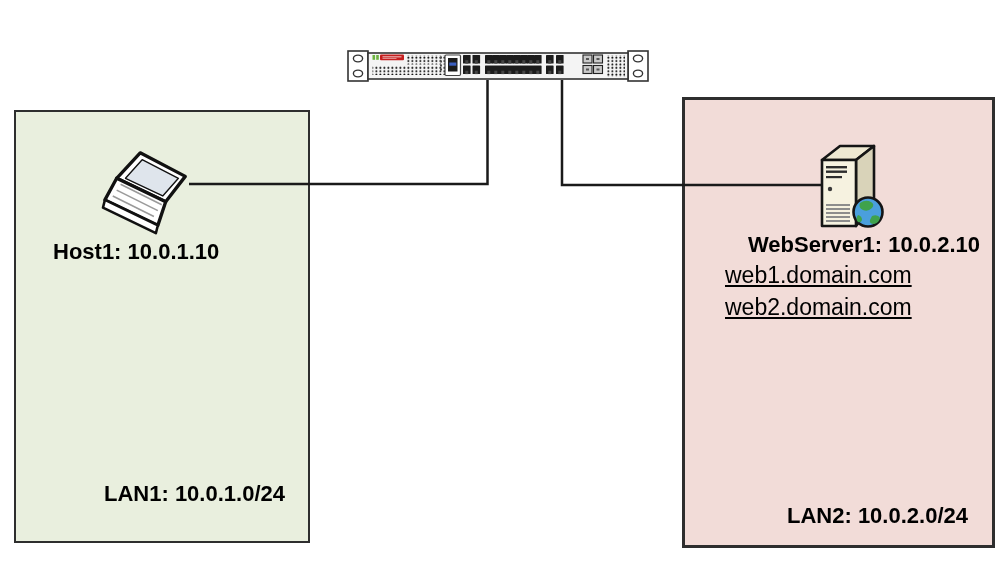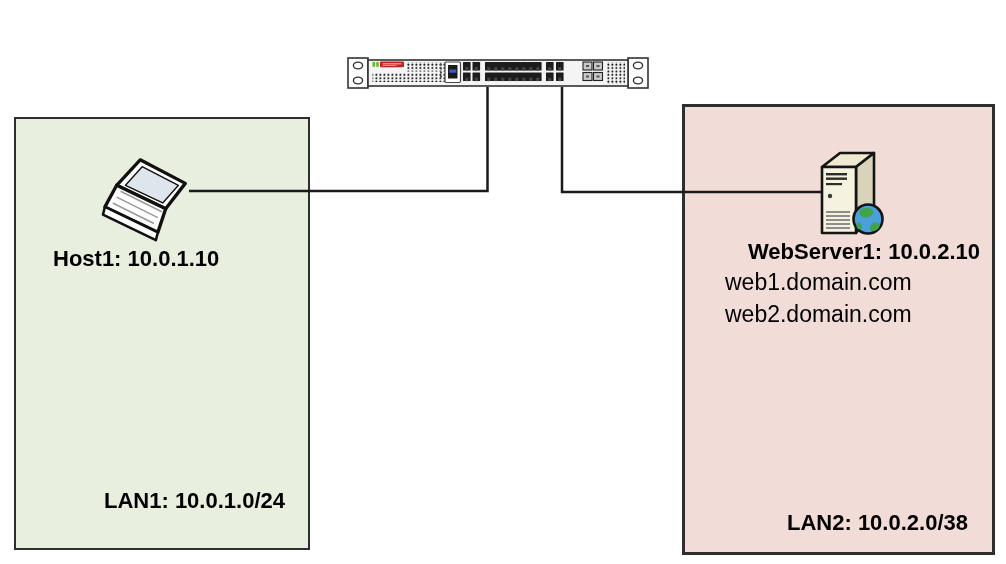--- a/index.html
+++ b/index.html
@@ -1,38 +1,38 @@
 <!DOCTYPE html>
 <html><head>
 <meta charset="utf-8">
 <style>
   * { margin:0; padding:0; box-sizing:border-box; }
   html,body { width:1006px; height:564px; background:#ffffff;
     font-family:"Liberation Sans", sans-serif; color:#000; overflow:hidden; }
-  .canvas { position:relative; width:1006px; height:444px;margin-top:7px; }
+  .canvas { position:relative; width:1006px; height:444px; }
 
   .zone { position:absolute; z-index:1; }
   .zone.lan1 { left:14px; top:110px; width:296px; height:433px;
     background:#e9efde; border:2px solid #2e2e2e; }
   .zone.lan2 { left:682px; top:97px; width:313px; height:451px;
     background:#f2dcd8; border:3px solid #2e2e2e; }
 
   .links { position:absolute; left:0; top:0; width:1006px; height:564px;
     z-index:2; pointer-events:none; }
 
   .icon-wrap { position:absolute; z-index:3; }
   .switch-wrap { left:347px; top:46px; }
   .laptop-wrap { left:101px; top:146px; }
   .server-wrap { left:816px; top:142px; }
 
   .lbl { position:absolute; z-index:4; white-space:nowrap; }
   .bold { font-weight:bold; }
   .host-label    { left:53px;  top:239px; font-size:22px; }
   .server-label  { left:748px; top:232px; font-size:22px; }
-  .domain-list   { left:725px; top:260px; font-size:23px; line-height:31.5px; z-index:4; position:absolute; }
+  .domain-list   { left:725px; top:260px; font-size:23px; line-height:31.5px; z-index:4; position:absolute;text-decoration:underline; }
   .lan1-label    { left:104px; top:481px; font-size:22px; }
   .lan2-label    { left:787px; top:503px; font-size:22px; }
 </style>
 </head>
 <body>
 
 <div class="canvas">
 
   <div class="zone lan1"></div>
   <div class="zone lan2"></div>
@@ -187,15 +187,15 @@
 
   <div class="lbl bold server-label">WebServer1: 10.0.2.10</div>
 
   <div class="domain-list">
     <div>web1.domain.com</div>
     <div>web2.domain.com</div>
   </div>
 
   <div class="lbl bold lan1-label">LAN1: 10.0.1.0/24</div>
 
-  <div class="lbl bold lan2-label">LAN2: 10.0.2.0/38</div>
+  <div class="lbl bold lan2-label">LAN2: 10.0.2.0/24</div>
 
 </div>
 
 </body></html>

